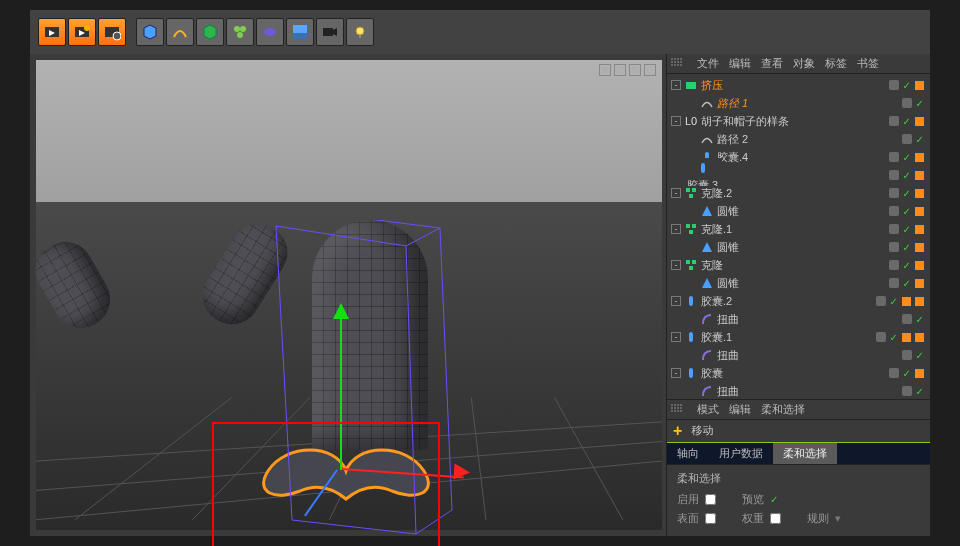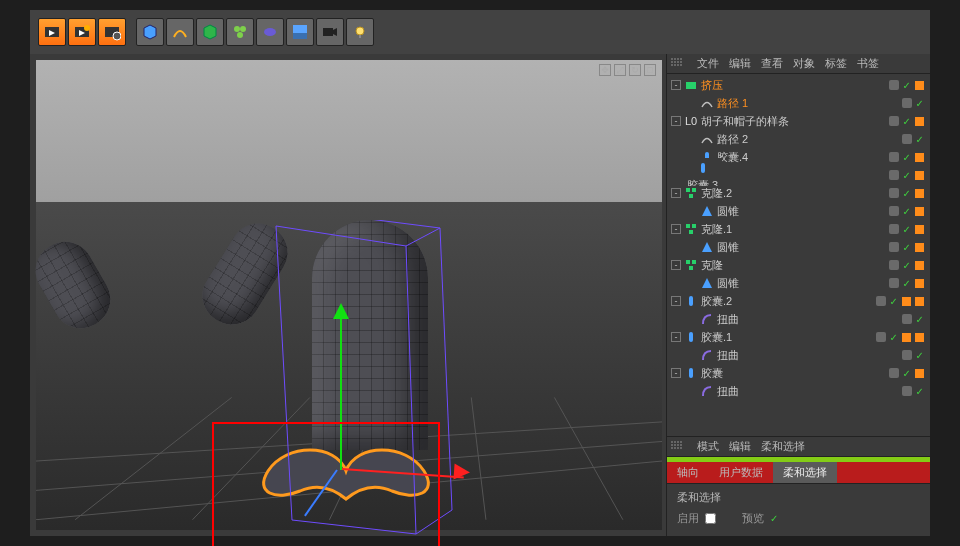--- a/index.html
+++ b/index.html
@@ -44,21 +44,21 @@
 .tree-label { color: #ccc; white-space: nowrap; }
 .tree-label.sel { color: #ff9020; }
 .tree-right { margin-left: auto; display: flex; align-items: center; gap: 4px; padding-right: 6px; position: relative; z-index: 1; background: #3a3a3a; padding-left: 4px; }
 .vis-dot { width: 10px; height: 10px; background: #6a6a6a; border-radius: 2px; }
 .chk { color: #3ecf3e; font-size: 10px; }
 .tag-dot { width: 9px; height: 9px; background: #ff8c1a; }
 .lower { background: #3a3a3a; border-top: 1px solid #222; }
 .lower .panel-header span { color: #bbb; }
 .yellow-cross { color: #ffbf2a; font-size: 16px; font-weight: bold; margin: 2px 6px; display: inline-block; }
 .move-lbl { color: #ccc; display: inline-block; vertical-align: 2px; }
-.tab-row { display: flex; background: #b91c1c; border-top: 5px solid #84cc16; border-bottom: 1px solid #222; }
+.tab-row { display: flex; background: #0f172a; border-top: 1px solid #84cc16; border-bottom: 1px solid #222; }
 .tab-row .tab { padding: 3px 10px; color: #bbb; cursor: pointer; }
 .tab-row .tab.active { background: #5a5a5a; color: #eee; }
 .attr-block { padding: 6px 10px; color: #999; }
 .attr-title { color: #bbb; margin-bottom: 6px; }
 .attr-row { display: flex; gap: 26px; margin-bottom: 4px; }
 .attr-field { display: flex; align-items: center; gap: 6px; }
 .attr-field input[type=checkbox] { width: 11px; height: 11px; }
 .small-chk { color: #3ecf3e; font-size: 10px; }
 </style>
 </head>
@@ -214,21 +214,21 @@
               </div>
               <div class="tree-label sel">挤压</div>
             </div>
             <div class="tree-right">
               <div class="vis-dot"></div>
               <span class="chk">✓</span>
               <div class="tag-dot"></div>
             </div>
           </div>
           <div class="tree-row">
-            <div class="tree-content" style="margin-left: 16px;">
+            <div class="tree-content" style="margin-left: 16px; font-style: italic;">
               <div style="width: 10px;"></div>
               <div class="tree-icon">
                 <svg width="14" height="14">
                   <path d="M2 11 Q7 2 12 11" stroke="#bfbfbf" fill="none" stroke-width="1.5"></path>
                 </svg>
               </div>
               <div class="tree-label sel">路径 1</div>
             </div>
             <div class="tree-right">
               <div class="vis-dot"></div>
@@ -509,35 +509,53 @@
               <i></i>
               <i></i>
               <i></i>
               <i></i>
               <i></i>
               <i></i>
             </div>
           <span>模式</span>
           <span>编辑</span>
           <span>柔和选择</span>
+        </div>
+        <div>
+          <span class="yellow-cross">+</span>
+          <span class="move-lbl">移动</span>
         </div>
         <div class="tab-row">
           <div class="tab">轴向</div>
           <div class="tab">用户数据</div>
           <div class="tab active">柔和选择</div>
         </div>
         <div class="attr-block">
           <div class="attr-title">柔和选择</div>
           <div class="attr-row">
             <div class="attr-field">
                 <span>启用</span>
                 <input type="checkbox" style="">
               </div>
             <div class="attr-field">
                 <span>预览</span>
                 <span class="small-chk">✓</span>
               </div>
           </div>
+          <div class="attr-row">
+            <div class="attr-field">
+                <span>表面</span>
+                <input type="checkbox" style="">
+              </div>
+            <div class="attr-field">
+                <span>权重</span>
+                <input type="checkbox" style="">
+              </div>
+            <div class="attr-field">
+                <span>规则</span>
+                <span style="color:#777">▾</span>
+              </div>
+          </div>
         </div>
       </div>
     </div>
   </div>
 </div>
 
 </body></html>

